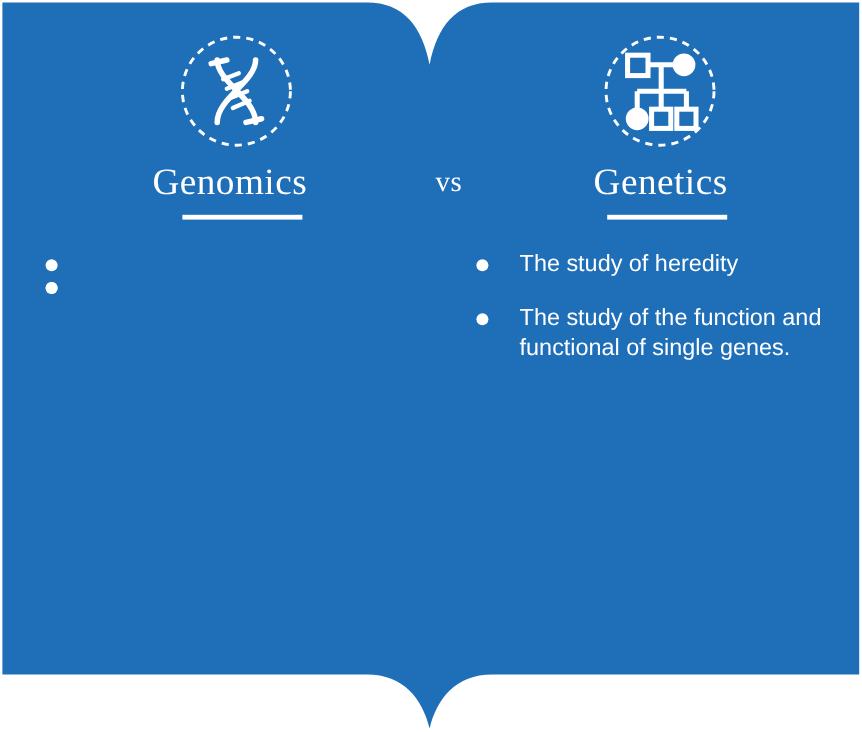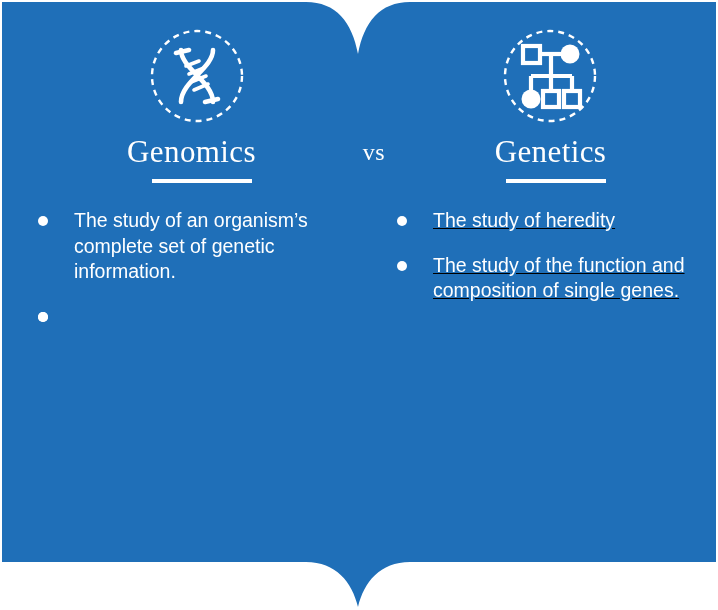--- a/index.html
+++ b/index.html
@@ -107,21 +107,21 @@
 
   
   .bullet-list {
     position: absolute;
     top: 208px;
     margin: 0;
     padding: 0;
     list-style: none;
   }
   .left  .bullet-list { left: 22px; width: 326px; }
-  .right .bullet-list { left: 22px; width: 300px; text-decoration: underline; }
+  .right .bullet-list { left: 22px; width: 300px; }
 
   .bullet-item {
     position: relative;
     padding-left: 40px;
     margin-bottom: 19px;
     color: #ffffff;
     font-family: "Liberation Sans", sans-serif;
     font-size: 19.5px;
     line-height: 25.5px;
     font-weight: 400;
@@ -180,21 +180,20 @@
           </g>
         </svg>
       </div>
 
       <div class="col-title">Genomics</div>
       <div class="title-rule"></div>
 
       <ul class="bullet-list">
         <li class="bullet-item">
           <span class="bullet-dot"></span>
-          <span class="bullet-text">The study of an organism’s complete set of genetic information.</span>
         </li>
         <li class="bullet-item">
           <span class="bullet-dot"></span>
         </li>
         <li class="bullet-item">
           <span class="bullet-dot"></span>
         </li>
       </ul>
     </div>
 
@@ -227,21 +226,21 @@
       <div class="col-title">Genetics</div>
       <div class="title-rule"></div>
 
       <ul class="bullet-list">
         <li class="bullet-item">
           <span class="bullet-dot"></span>
           <span class="bullet-text">The study of heredity</span>
         </li>
         <li class="bullet-item">
           <span class="bullet-dot"></span>
-          <span class="bullet-text">The study of the function and composition of single genes.</span>
+          <span class="bullet-text">The study of the function and functional of single genes.</span>
         </li>
       </ul>
     </div>
 
     <div id="vs-label">vs</div>
 
   </div>
 </div>
 
 </body></html>

